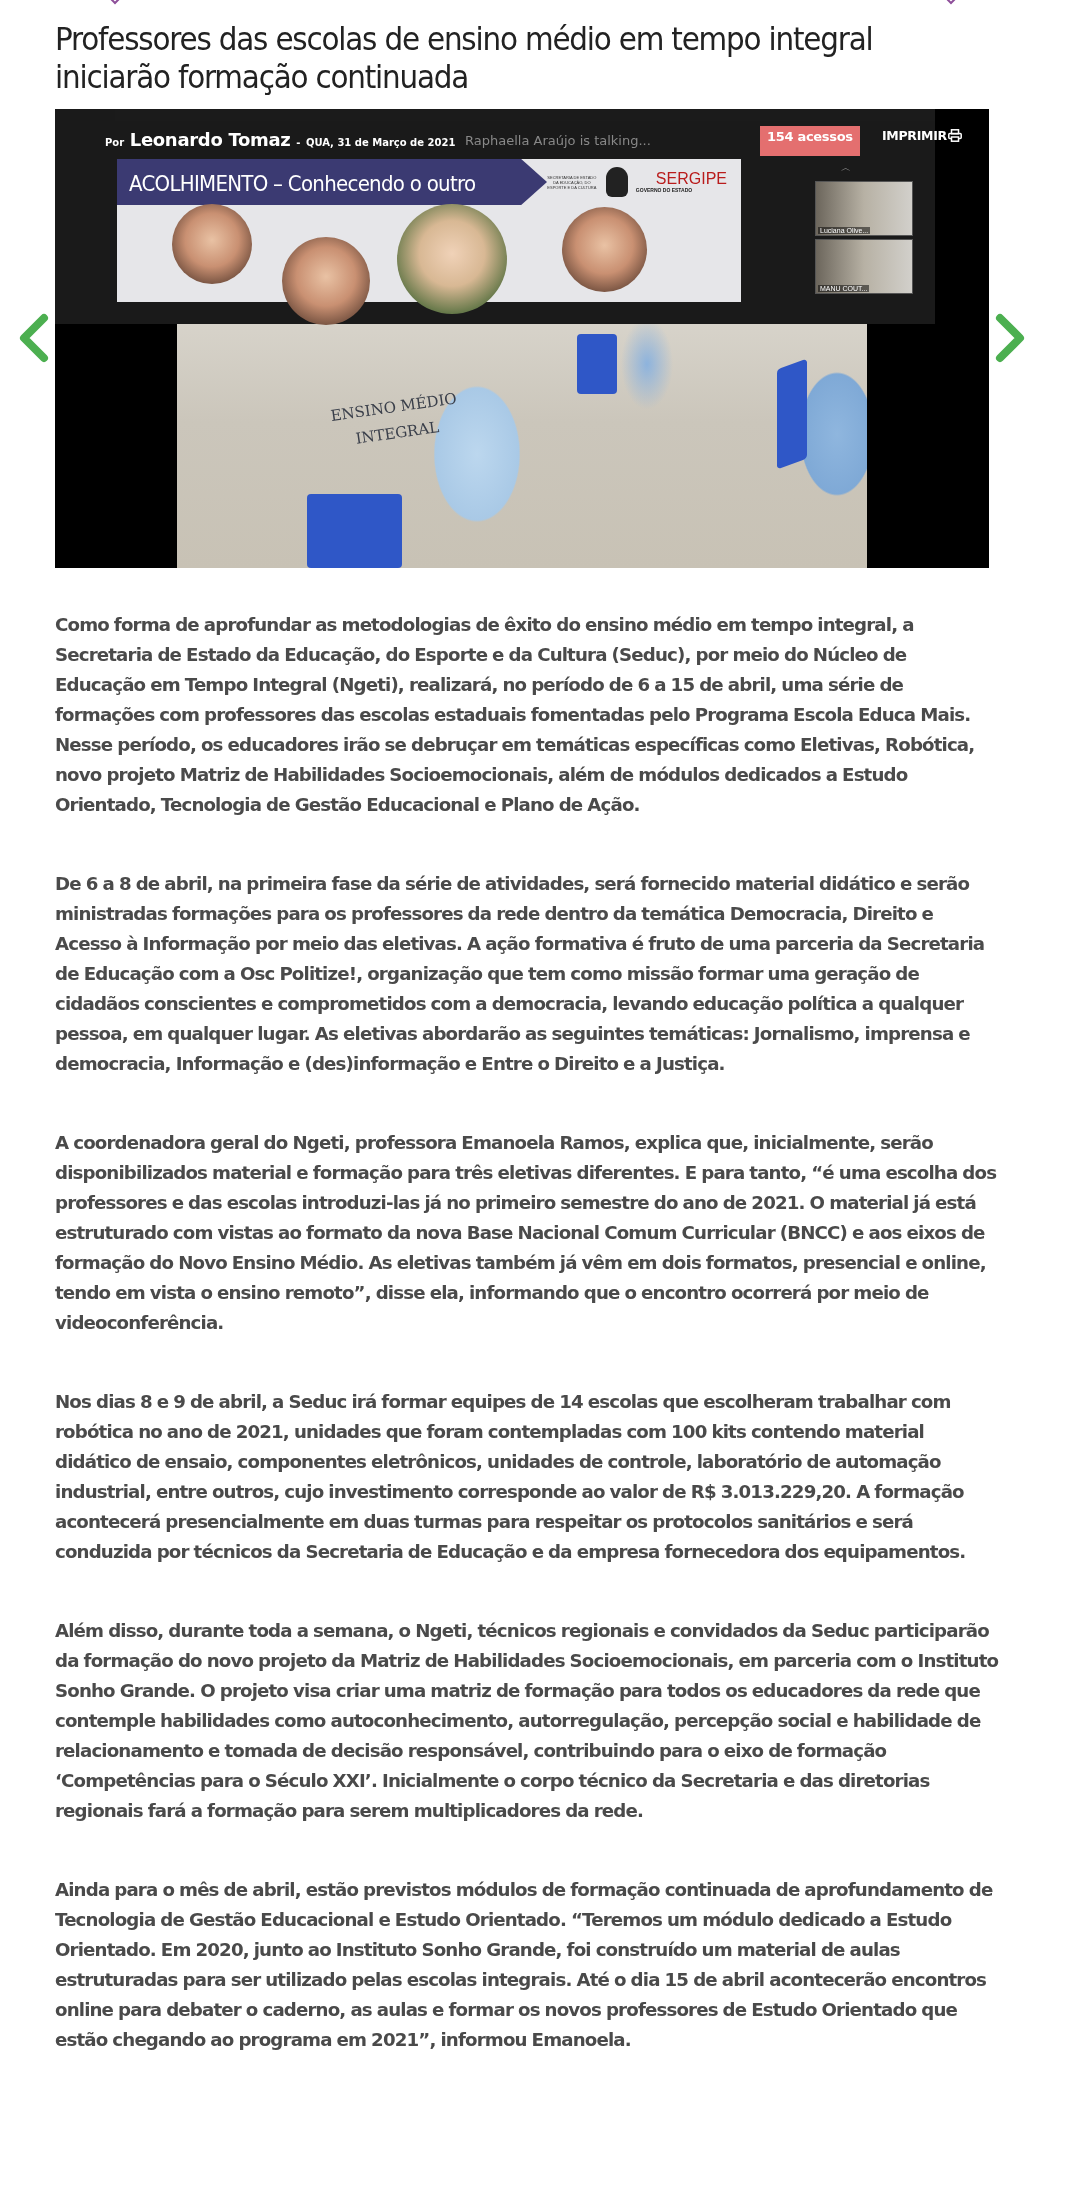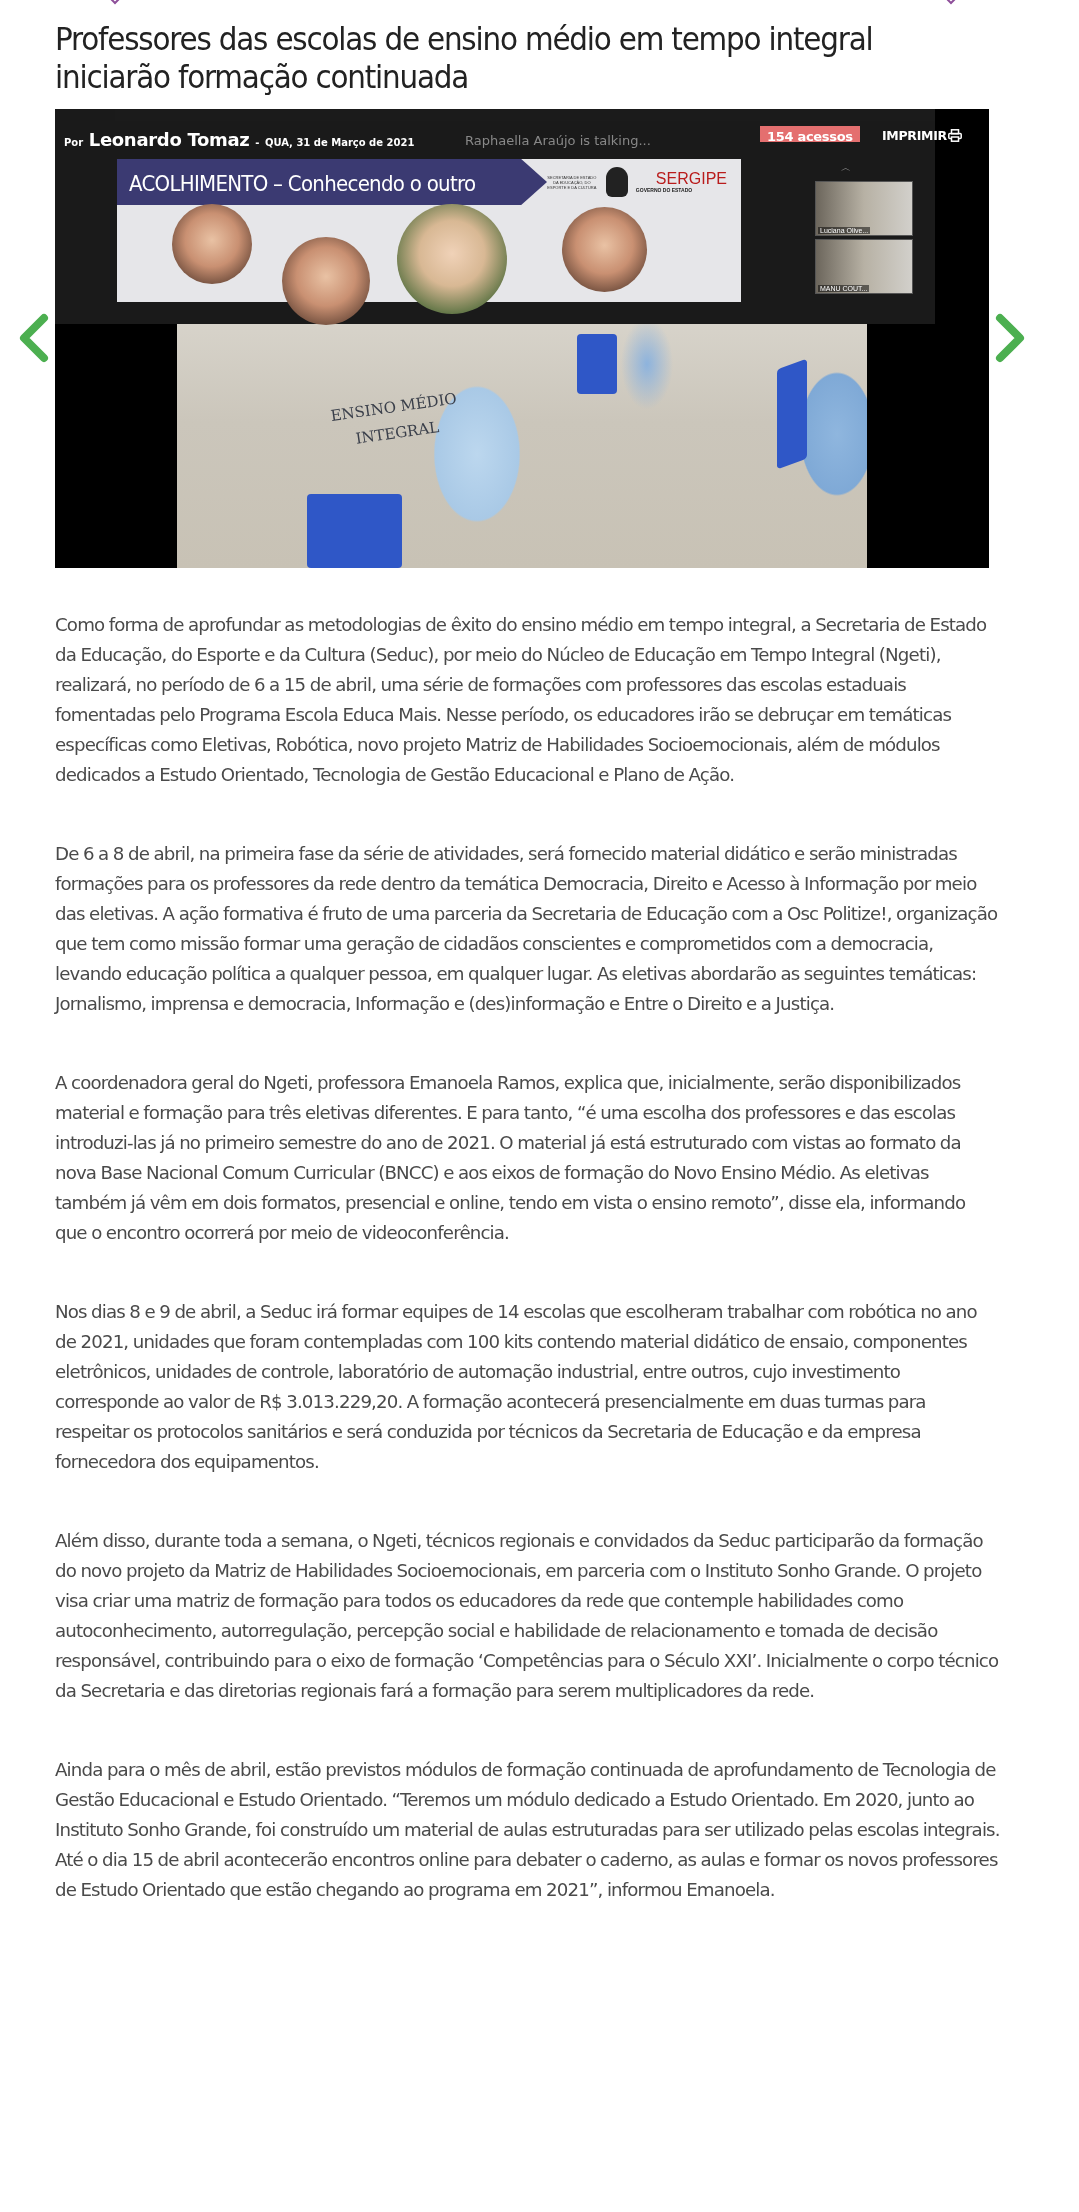--- a/index.html
+++ b/index.html
@@ -149,31 +149,31 @@
       font-size: 10px; color: #aaa;
     }
     .meta {
       position: absolute;
       left: 9px; top: 20px;
       color: #fff;
       font-family: "DejaVu Sans", sans-serif;
       white-space: nowrap;
       font-weight: bold;
     }
-    .meta .por { font-size: 10px; }
+    .meta .por { font-size: 10px; margin-left: 41px; }
     .meta .author { font-size: 18px; letter-spacing: -0.3px; }
     .meta .date { font-size: 10px; }
     .talking {
       position: absolute; left: 410px; top: 24px;
       font-size: 13px; color: #888; font-family: "DejaVu Sans", sans-serif;
     }
     .badge {
       position: absolute;
       left: 705px; top: 17px;
-      height: 16px;
+      height: 30px;
       padding: 0 7px;
       background: #e46f6f;
       color: #fff;
       font-family: "DejaVu Sans", sans-serif;
       font-weight: bold;
       font-size: 13px;
       line-height: 22px;
       letter-spacing: -0.3px;
     }
     .print {
@@ -207,20 +207,21 @@
     }
     .article p {
       margin: 0 0 49px 0;
       font-family: "DejaVu Sans", sans-serif;
       font-size: 18.2px;
       line-height: 30px;
       letter-spacing: -0.85px;
       word-spacing: -0.5px;
       color: #4a4a4a;
       transform-origin: left top;
+      font-weight: bold;
     }
   </style>
 </head>
 <body>
 
 <span class="top-chevron" id="chev-left">
   <svg width="14" height="14" viewBox="0 0 14 14">
       <polyline points="2,4 7,9 12,4" fill="none" stroke="#8e4f9a" stroke-width="2"></polyline>
     </svg>
 </span>

